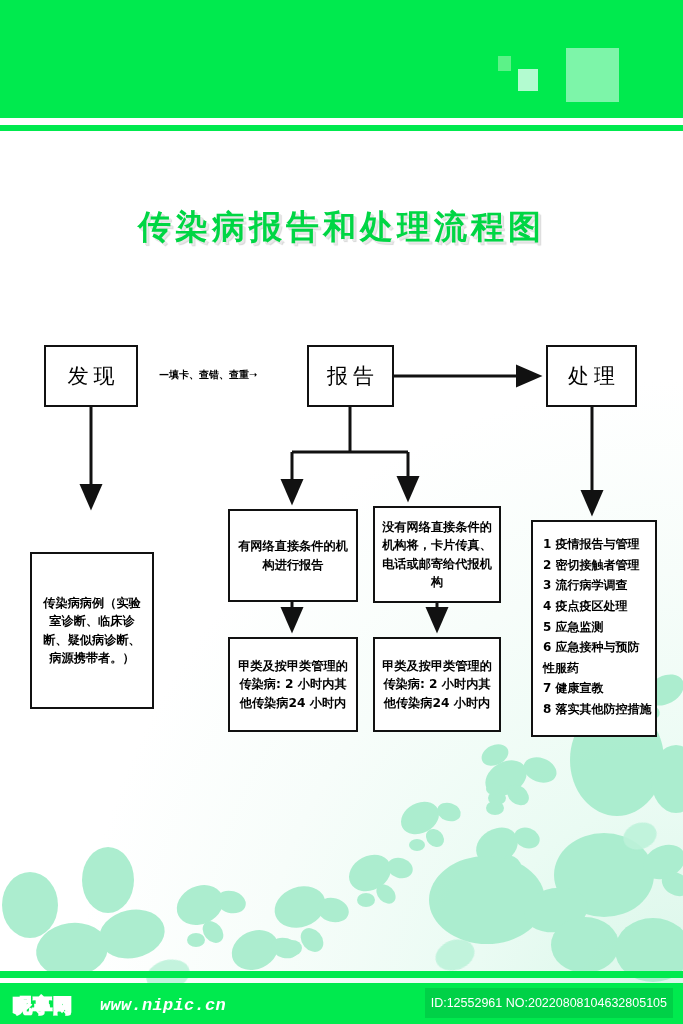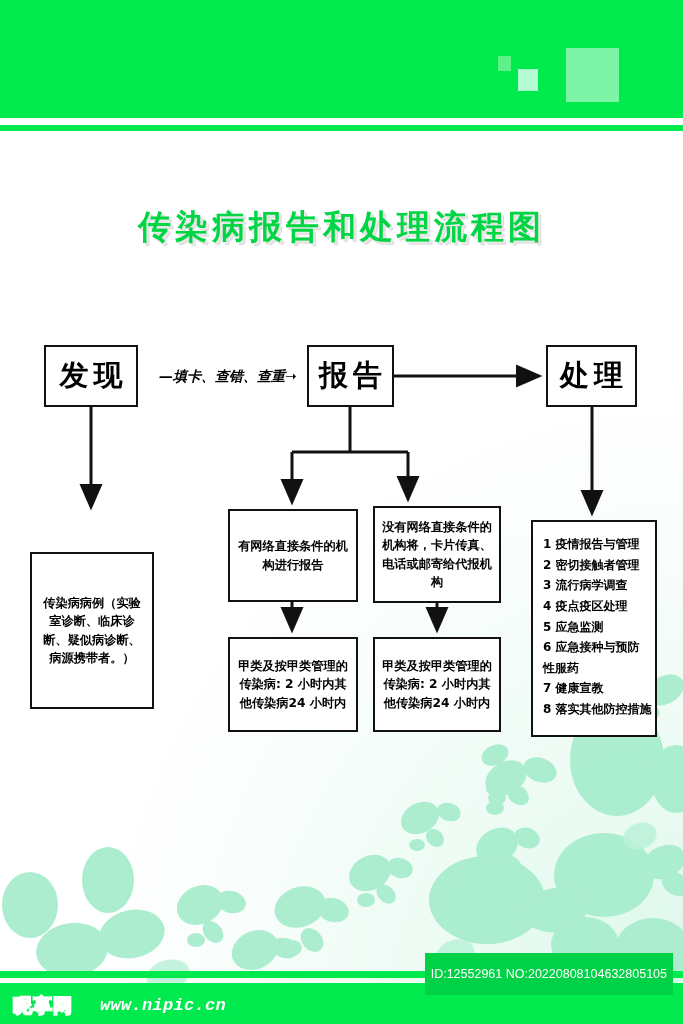--- a/index.html
+++ b/index.html
@@ -91,22 +91,22 @@
     border: 2px solid #111111;
     font-family: "DejaVu Sans", "Liberation Sans", sans-serif;
     color: #000000;
     z-index: 7;
     display: flex;
     align-items: center;
     justify-content: center;
     text-align: center;
   }
   .node-lg {
-    font-size: 29px;
-    font-weight: bold;
+    font-size: 21px;
+    font-weight: normal;
     letter-spacing: 5px;
     text-indent: 5px;
   }
   .node-body {
     font-size: 12.2px;
     font-weight: bold;
     line-height: 1.48;
     padding: 5px 6px;
   }
   .node-list {
@@ -130,27 +130,26 @@
   #n-online   { left: 228px; top: 509px; width: 130px; height: 93px; }
   #n-offline  { left: 373px; top: 506px; width: 128px; height: 97px; }
   #n-time1    { left: 228px; top: 637px; width: 130px; height: 95px; }
   #n-time2    { left: 373px; top: 637px; width: 128px; height: 95px; }
   #n-actions  { left: 531px; top: 520px; width: 126px; height: 217px; }
 
   .edge-label {
     position: absolute;
     z-index: 8;
     font-family: "DejaVu Sans", "Liberation Sans", sans-serif;
-    font-size: 14px;
+    font-size: 10px;
     font-weight: bold;
     color: #000000;
     white-space: nowrap;
     left: 159px;
     top: 368px;
-    font-style: italic;
   }
 
   
   .footer-stripe {
     position: absolute;
     left: 0; top: 971px;
     width: 683px; height: 7px;
     background: #00ea4e;
     z-index: 3;
   }
@@ -178,27 +177,27 @@
     z-index: 5;
     font-family: Liberation Mono, monospace;
     font-size: 17px;
     font-style: italic;
     font-weight: bold;
     color: #ffffff;
     letter-spacing: 0.3px;
   }
   .footer-id {
     position: absolute;
-    right: 10px; top: 953px;
+    right: 10px; top: 988px;
     z-index: 5;
     background: #00d147;
     color: #ffffff;
     font-family: "Liberation Sans", "DejaVu Sans", sans-serif;
     font-size: 12.5px;
-    padding: 14px 6px;
+    padding: 8px 6px;
     white-space: nowrap;
   }
 </style>
 </head>
 <body>
 
 <div id="poster">
 
   <div class="bg-wash"></div>
 

